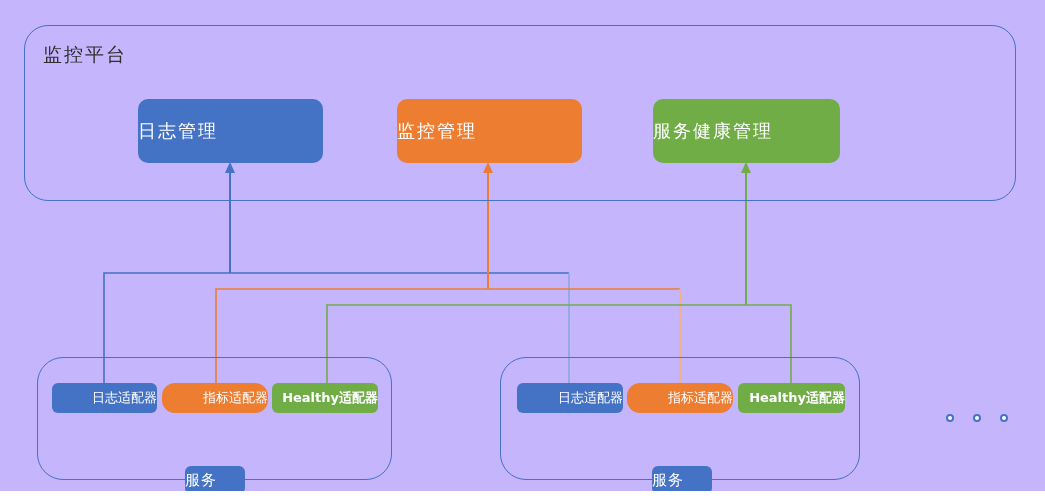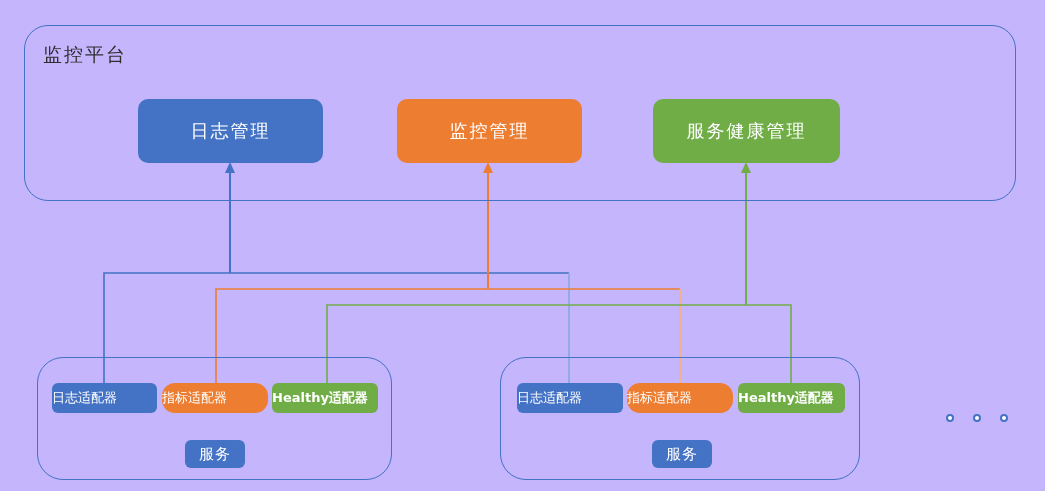--- a/index.html
+++ b/index.html
@@ -17,49 +17,49 @@
   }
   .platform-frame{
     left:24px;top:25px;width:992px;height:176px;border-radius:24px;
   }
   .platform-title{
     left:43px;top:42px;
     font-size:19px;color:#2e2e2e;letter-spacing:2px;
   }
   .module-box{
     top:99px;height:64px;border-radius:10px;
-    display:flex;align-items:center;justify-content:center;
+    display:flex;align-items:center;justify-content:flex-start;
     color:#ffffff;font-size:18px;letter-spacing:2px;
   }
   .module-log{left:138px;width:185px;background:#4472C4;}
   .module-monitor{left:397px;width:185px;background:#ED7D31;}
   .module-health{left:653px;width:187px;background:#70AD47;}
   .group-frame{
     top:357px;height:123px;border-radius:26px;
   }
   .group-0{left:37px;width:355px;}
   .group-1{left:500px;width:360px;}
   .adapter-box{
     top:383px;height:30px;border-radius:6px;
-    display:flex;align-items:center;justify-content:flex-start;
+    display:flex;align-items:center;justify-content:flex-end;
     color:#ffffff;font-size:13px;white-space:nowrap;
   }
   .adp-blue{background:#4472C4;}
   .adp-orange{background:#ED7D31;border-radius:13px;}
   .adp-green{background:#70AD47;font-weight:bold;}
   .g0-a0{left:52px;width:105px;}
   .g0-a1{left:162px;width:106px;}
   .g0-a2{left:272px;width:106px;}
   .g1-a0{left:517px;width:106px;}
   .g1-a1{left:627px;width:106px;}
   .g1-a2{left:738px;width:107px;}
   .service-box{
-    top:440px;height:28px;width:60px;border-radius:6px;
+    top:466px;height:28px;width:60px;border-radius:6px;
     background:#4472C4;color:#ffffff;font-size:15px;letter-spacing:1px;
-    display:flex;align-items:center;justify-content:center;font-family:Liberation Serif, serif;
+    display:flex;align-items:center;font-family:Liberation Serif, serif;
   }
   .g0-service{left:185px;}
   .g1-service{left:652px;}
   .connector-svg{left:0;top:0;pointer-events:none;}
   .ellipsis-wrap{
     left:946px;top:413px;width:62px;height:10px;
     display:flex;justify-content:space-between;align-items:center;
   }
   .ellipsis-dot{
     width:8px;height:8px;border-radius:50%;

